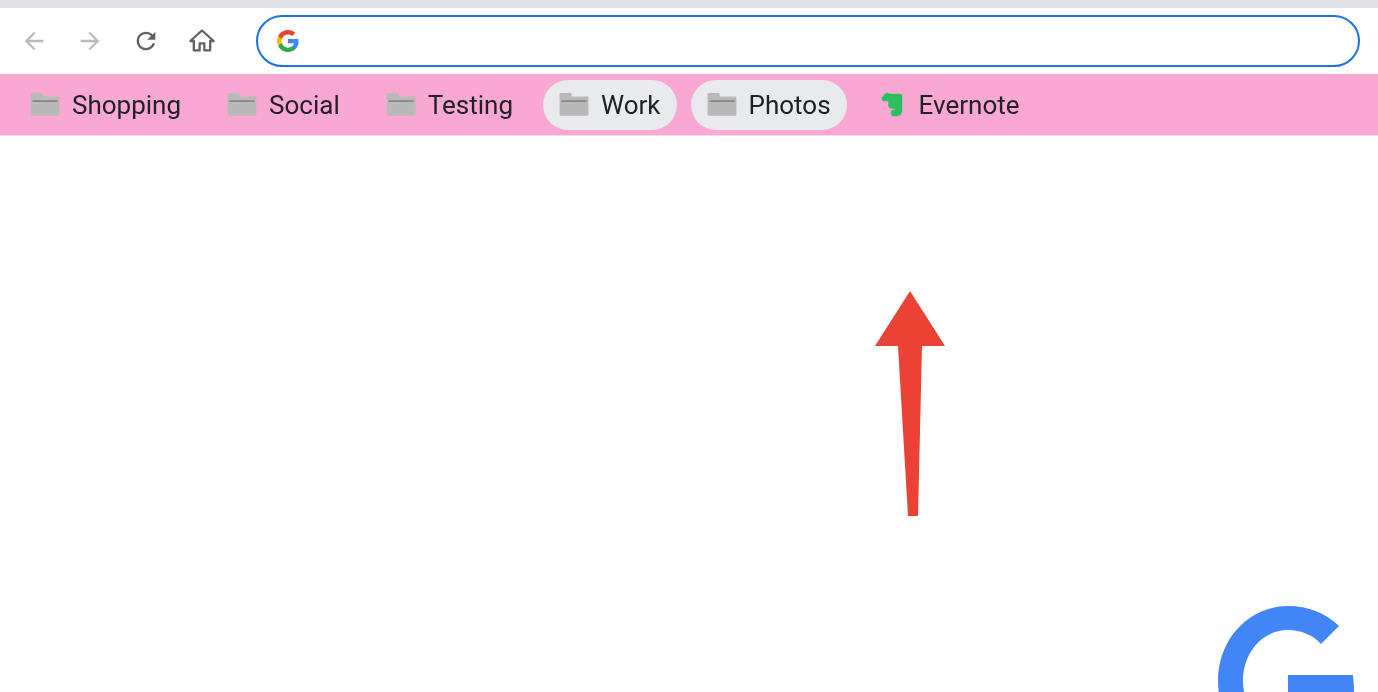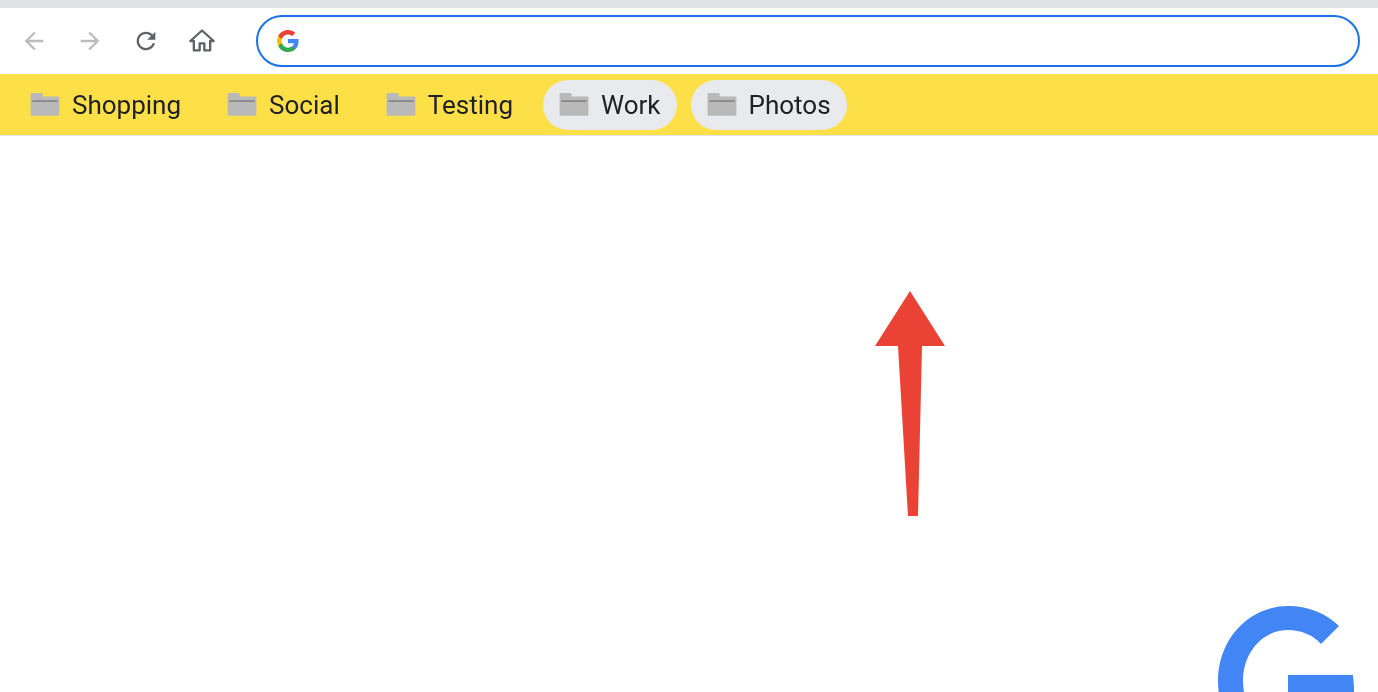--- a/index.html
+++ b/index.html
@@ -57,21 +57,21 @@
       caret-color: #202124;
       background: transparent;
     }
     .bookmarks-bar {
       height: 62px;
       display: flex;
       align-items: center;
       padding: 0 14px;
       gap: 14px;
       border-bottom: 1px solid #e3e3e3;
-      background: #fde047;
+      background: #f9a8d4;
     }
     .bookmark-item {
       display: flex;
       align-items: center;
       gap: 12px;
       padding: 10px 16px;
       border-radius: 30px;
       cursor: pointer;
       font-size: 26px;
       color: #202124;
@@ -188,20 +188,28 @@
 
   <div class="bookmark-item highlighted">
     <svg class="folder-icon" viewBox="0 0 24 20">
       <rect x="0" y="3" width="24" height="16" rx="1" fill="#b9b9b9"></rect>
       <rect x="0" y="0" width="10" height="5" rx="1" fill="#b9b9b9"></rect>
       <rect x="1.5" y="6" width="21" height="1.5" fill="#888"></rect>
     </svg>
     <span>Photos</span>
   </div>
 
+  <div class="bookmark-item">
+    <span class="bookmark-favicon">
+      <svg viewBox="0 0 32 32" width="30" height="30">
+        <path fill="#2dbe60" d="M8 4 h5 v5 h-5 z M14 4 h10 c2 0 3 1 3 3 v14 c0 5 -3 7 -7 7 h-2 c-2 0 -3 -1 -3 -3 v-2 c0 -1 1 -2 2 -2 h2 v-1 h-3 c-3 0 -4 -2 -4 -4 v-4 h-4 c-2 0 -3 -1 -3 -3 v-1 l5 -5 z"></path>
+      </svg>
+    </span>
+    <span>Evernote</span>
+  </div>
 
 
 </div>
 
 <div class="content-area">
   <svg class="annotation-arrow" width="80" height="230">
     <path d="M40 0 L75 55 L52 55 L48 225 L38 225 L28 55 L5 55 Z" fill="#ea4335"></path>
   </svg>
 
   <div class="google-logo-partial">

